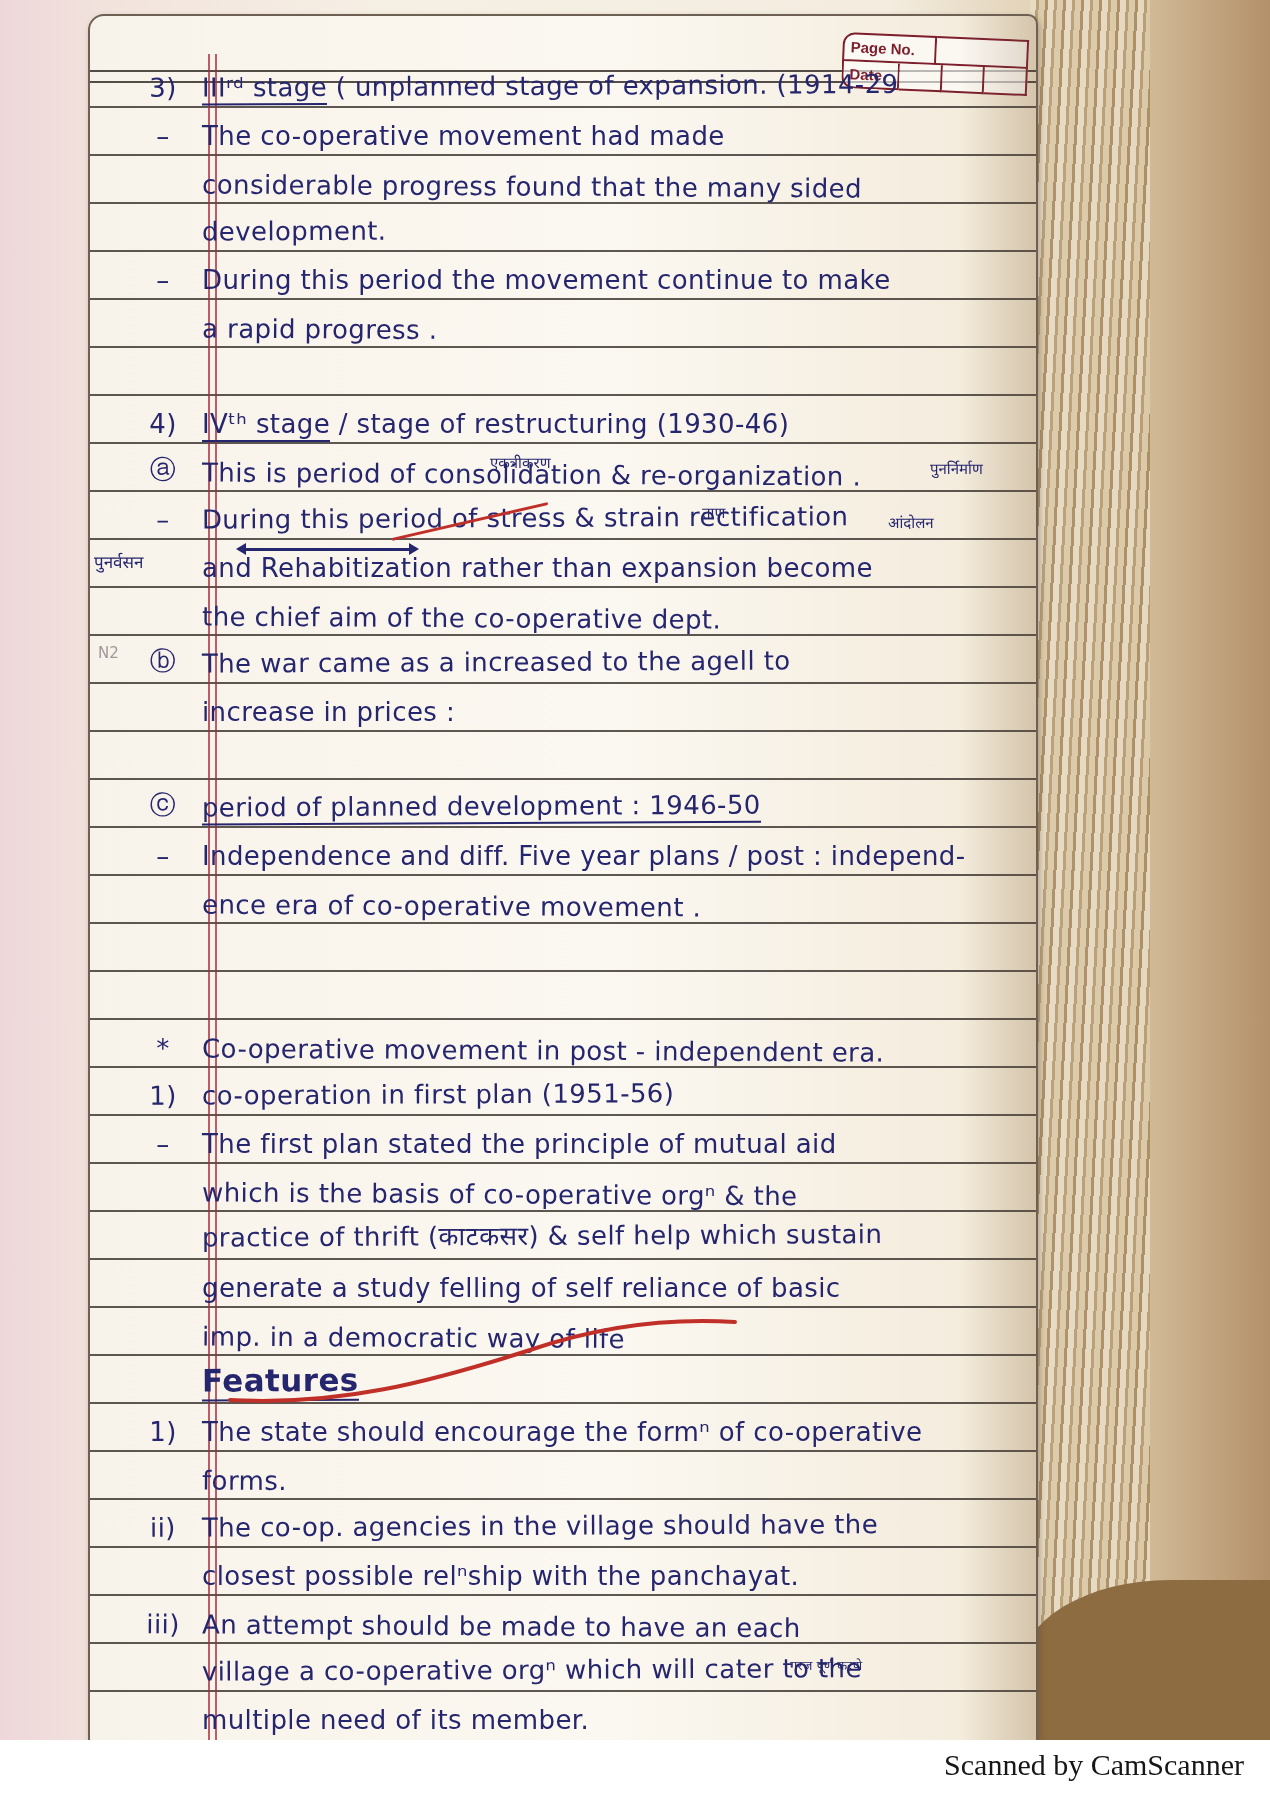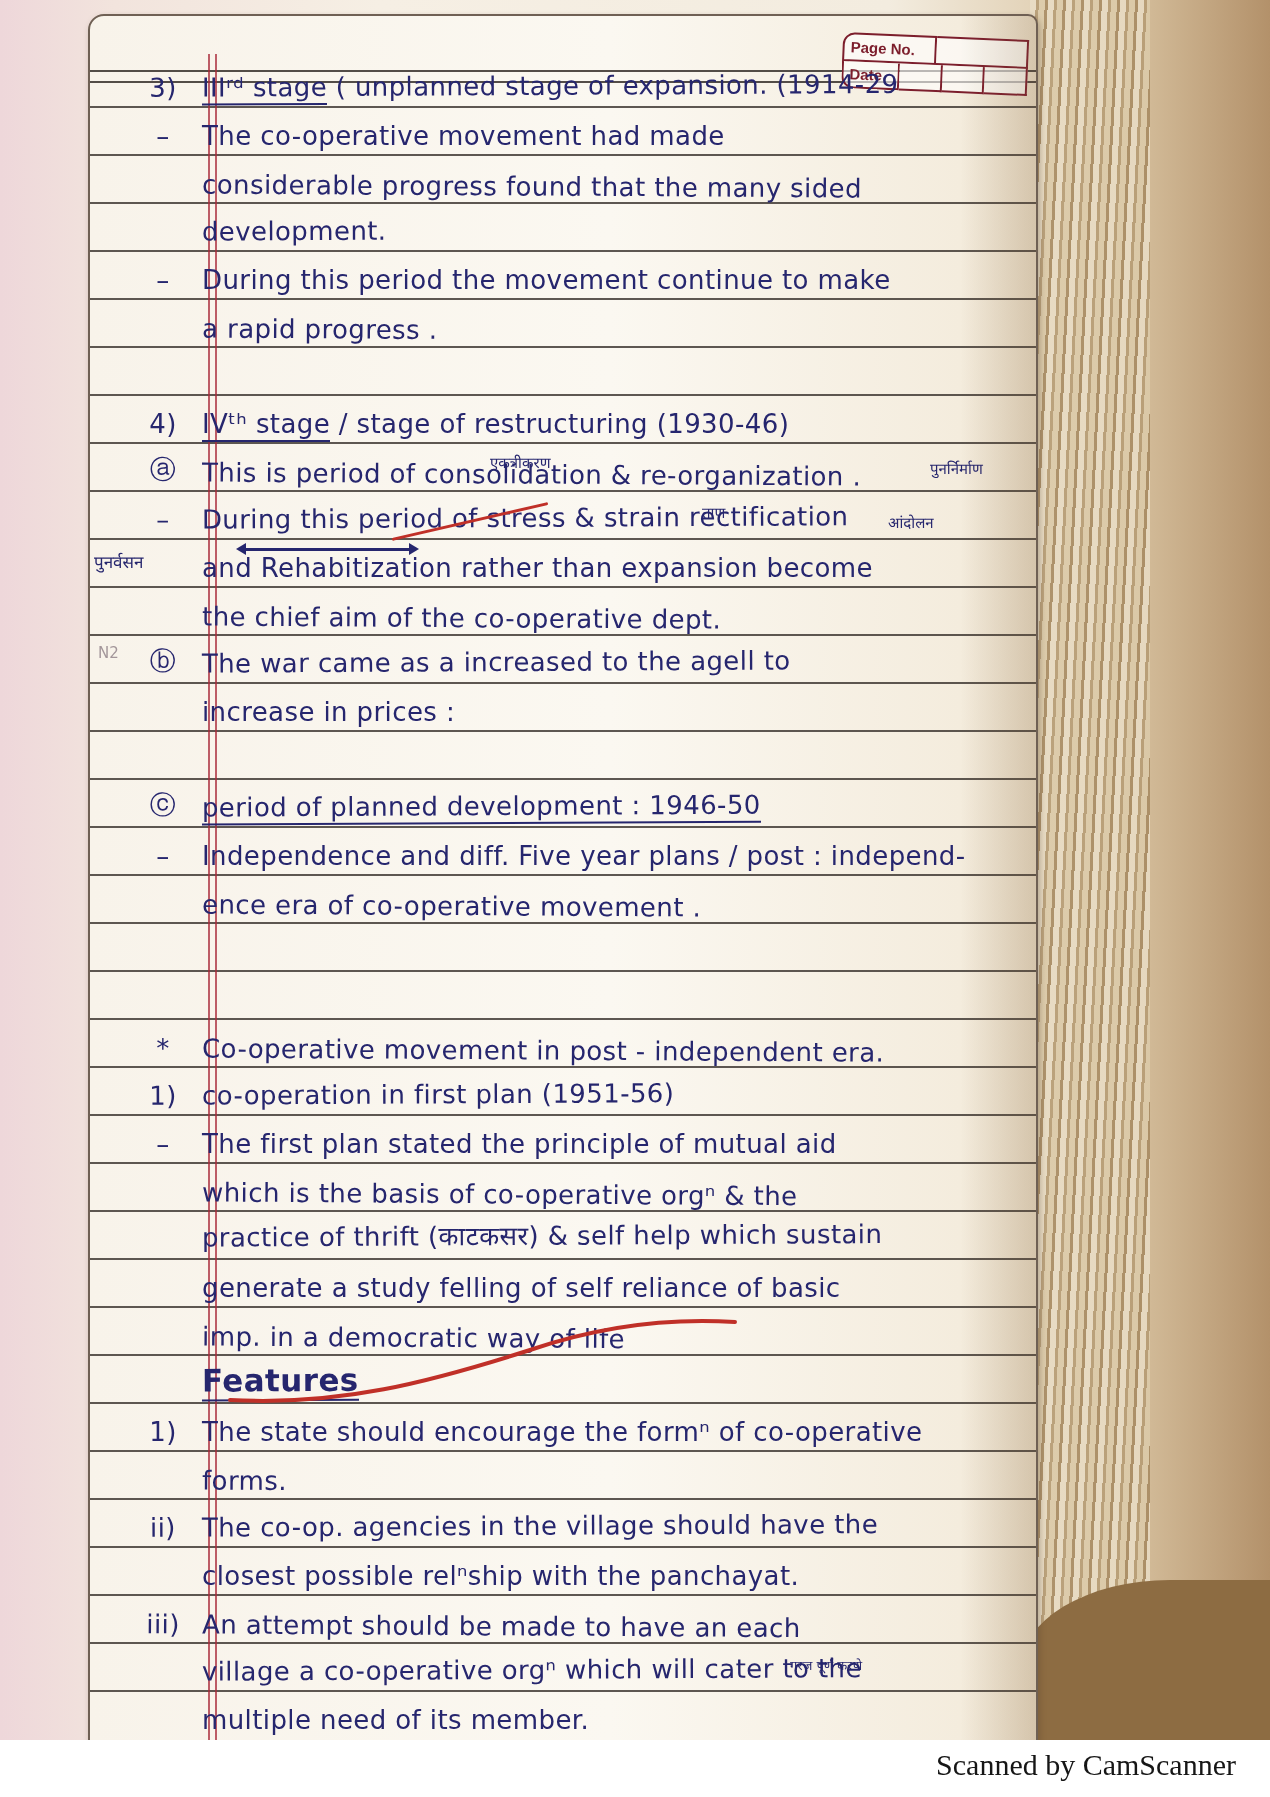--- a/index.html
+++ b/index.html
@@ -58,21 +58,21 @@
         background:#c03028;transform:rotate(-13deg);border-radius:2px;}
   .dbl-arrow{position:absolute;left:150px;top:532px;width:175px;height:2.5px;background:#26266e;}
   .dbl-arrow:before,.dbl-arrow:after{content:"";position:absolute;top:-5px;
         border:6px solid transparent;}
   .dbl-arrow:before{left:-4px;border-right:10px solid #26266e;border-left:none;}
   .dbl-arrow:after{right:-4px;border-left:10px solid #26266e;border-right:none;}
   .swoosh{position:absolute;left:110px;top:1292px;}
 
   
   .footer{position:absolute;left:0;top:1740px;width:1270px;height:57px;background:#ffffff;}
-  .credit{position:absolute;right:34px;top:8px;font-family:"Liberation Serif",serif;
+  .credit{position:absolute;right:26px;top:8px;font-family:"Liberation Serif",serif;
         font-size:30px;color:#161616;}
 </style>
 </head>
 <body>
 
 <div class="scan">
   <div class="page-stack"></div>
   <div class="desk-corner"></div>
 
   <div class="page">

